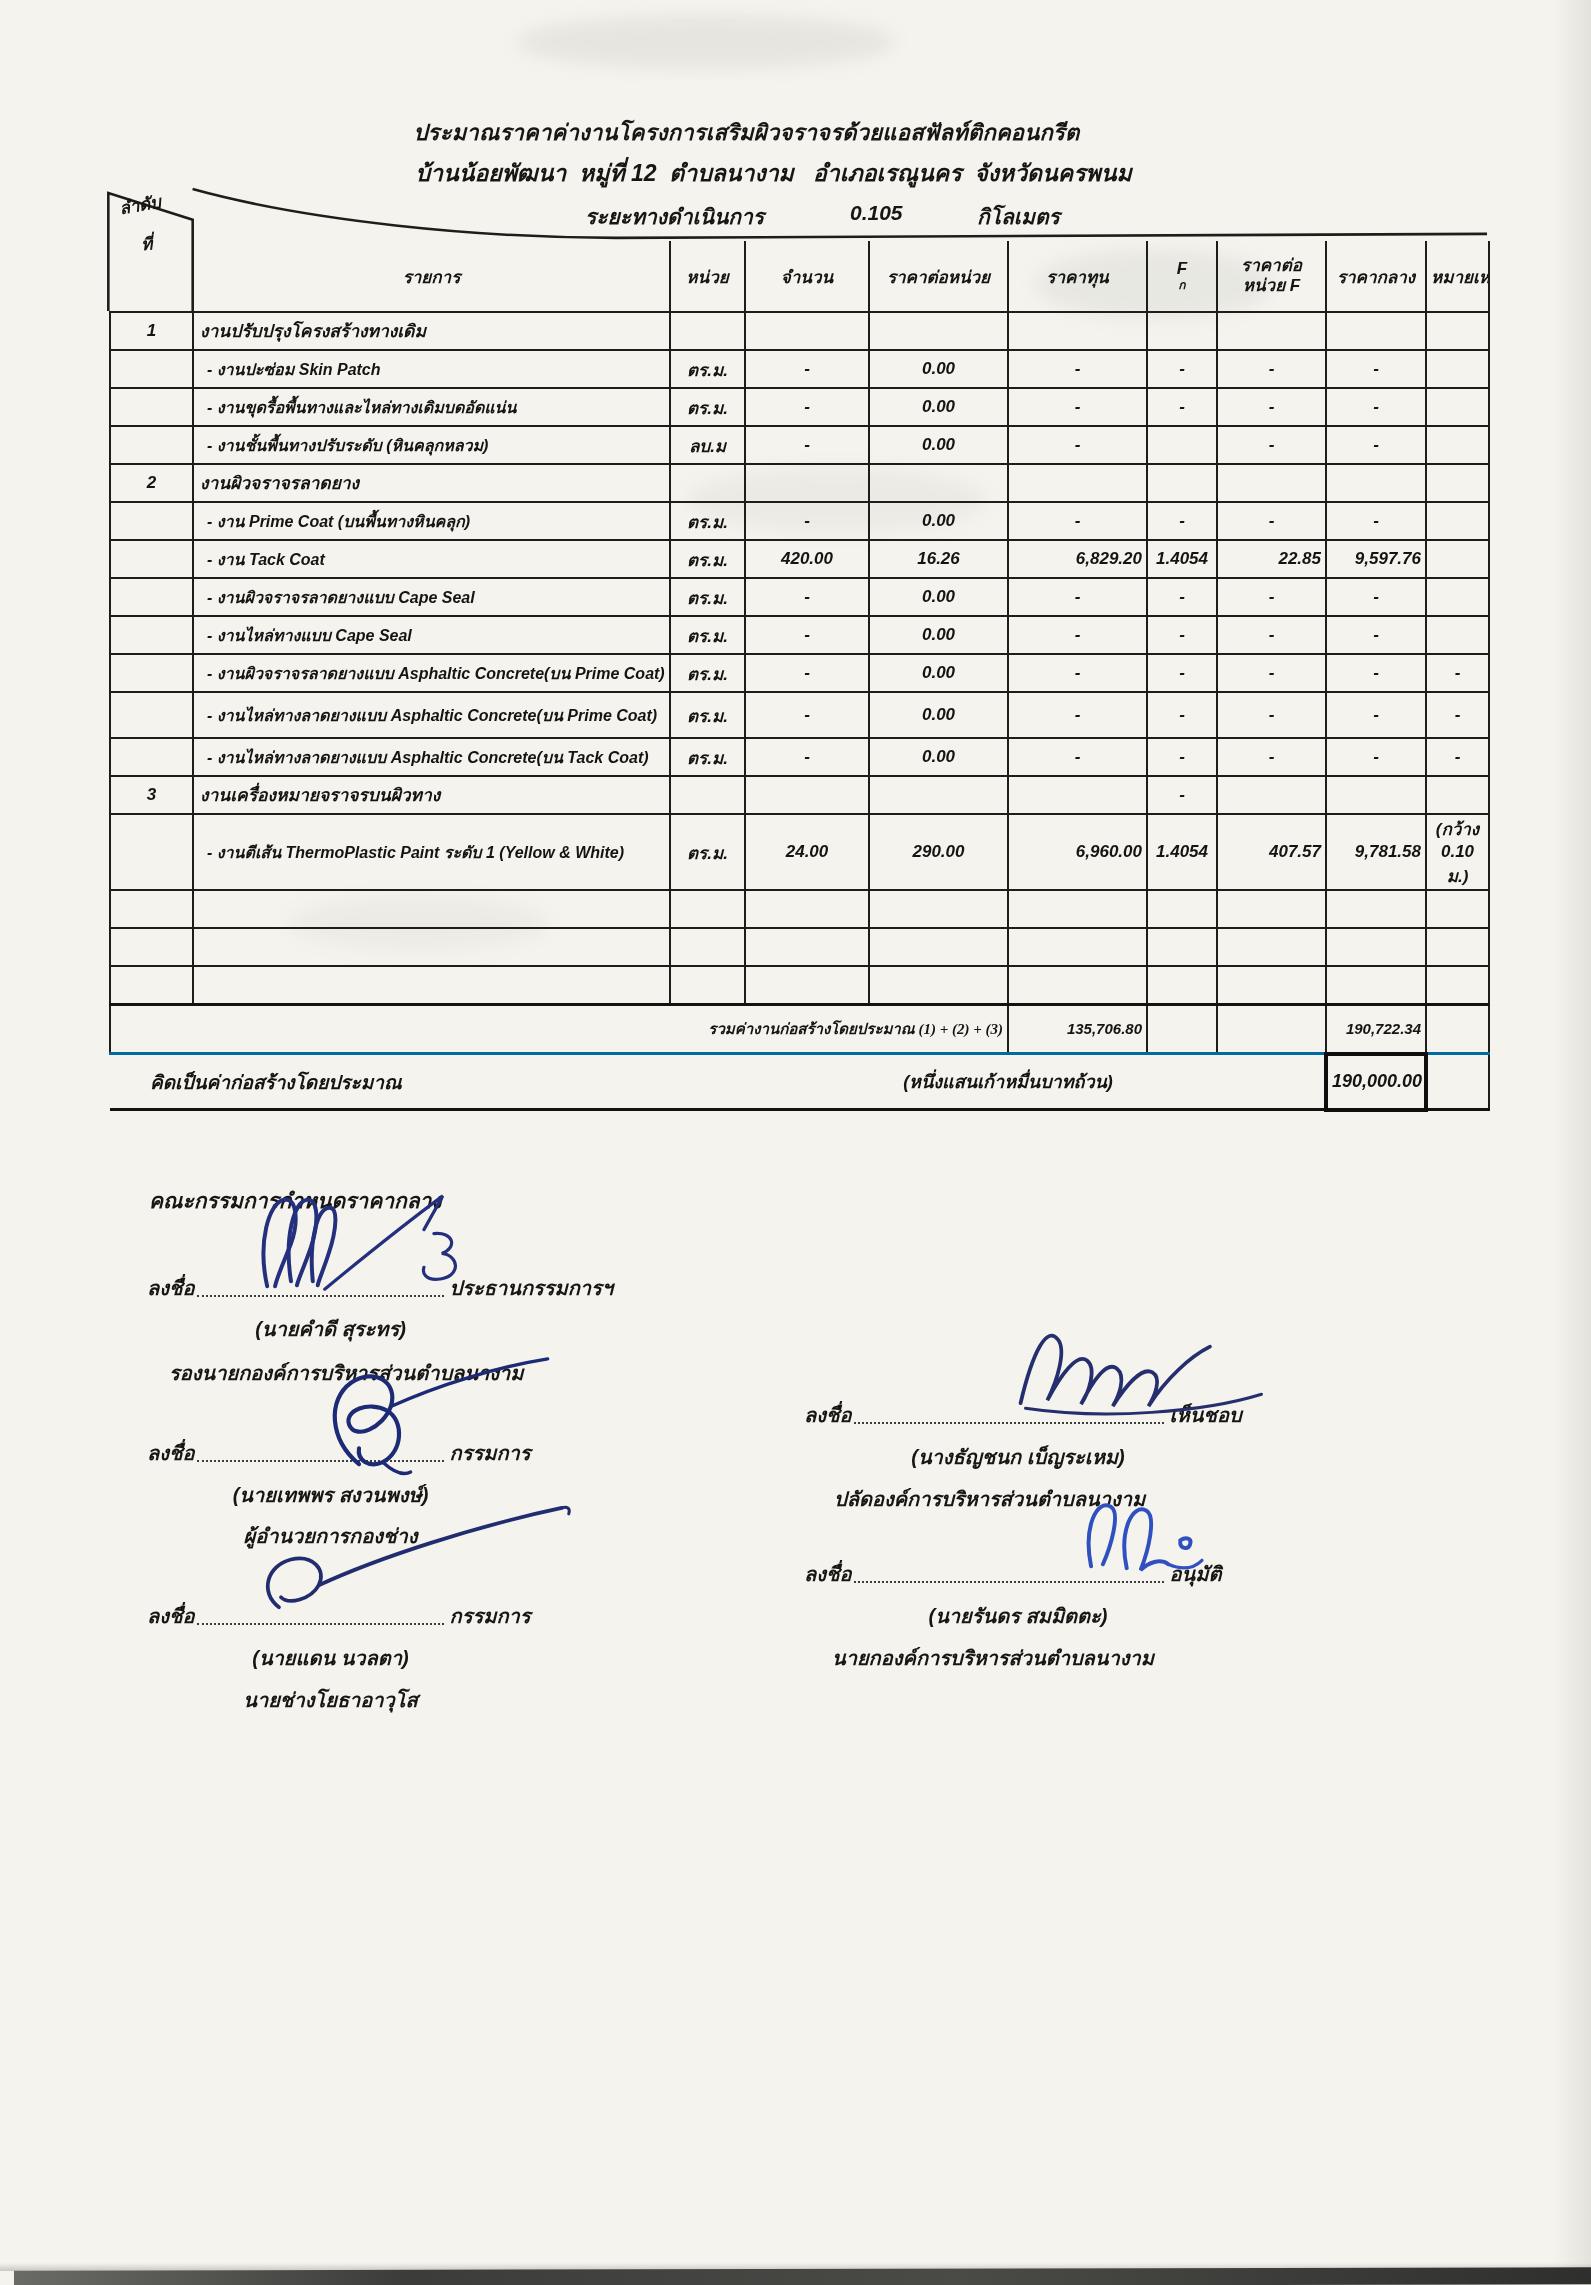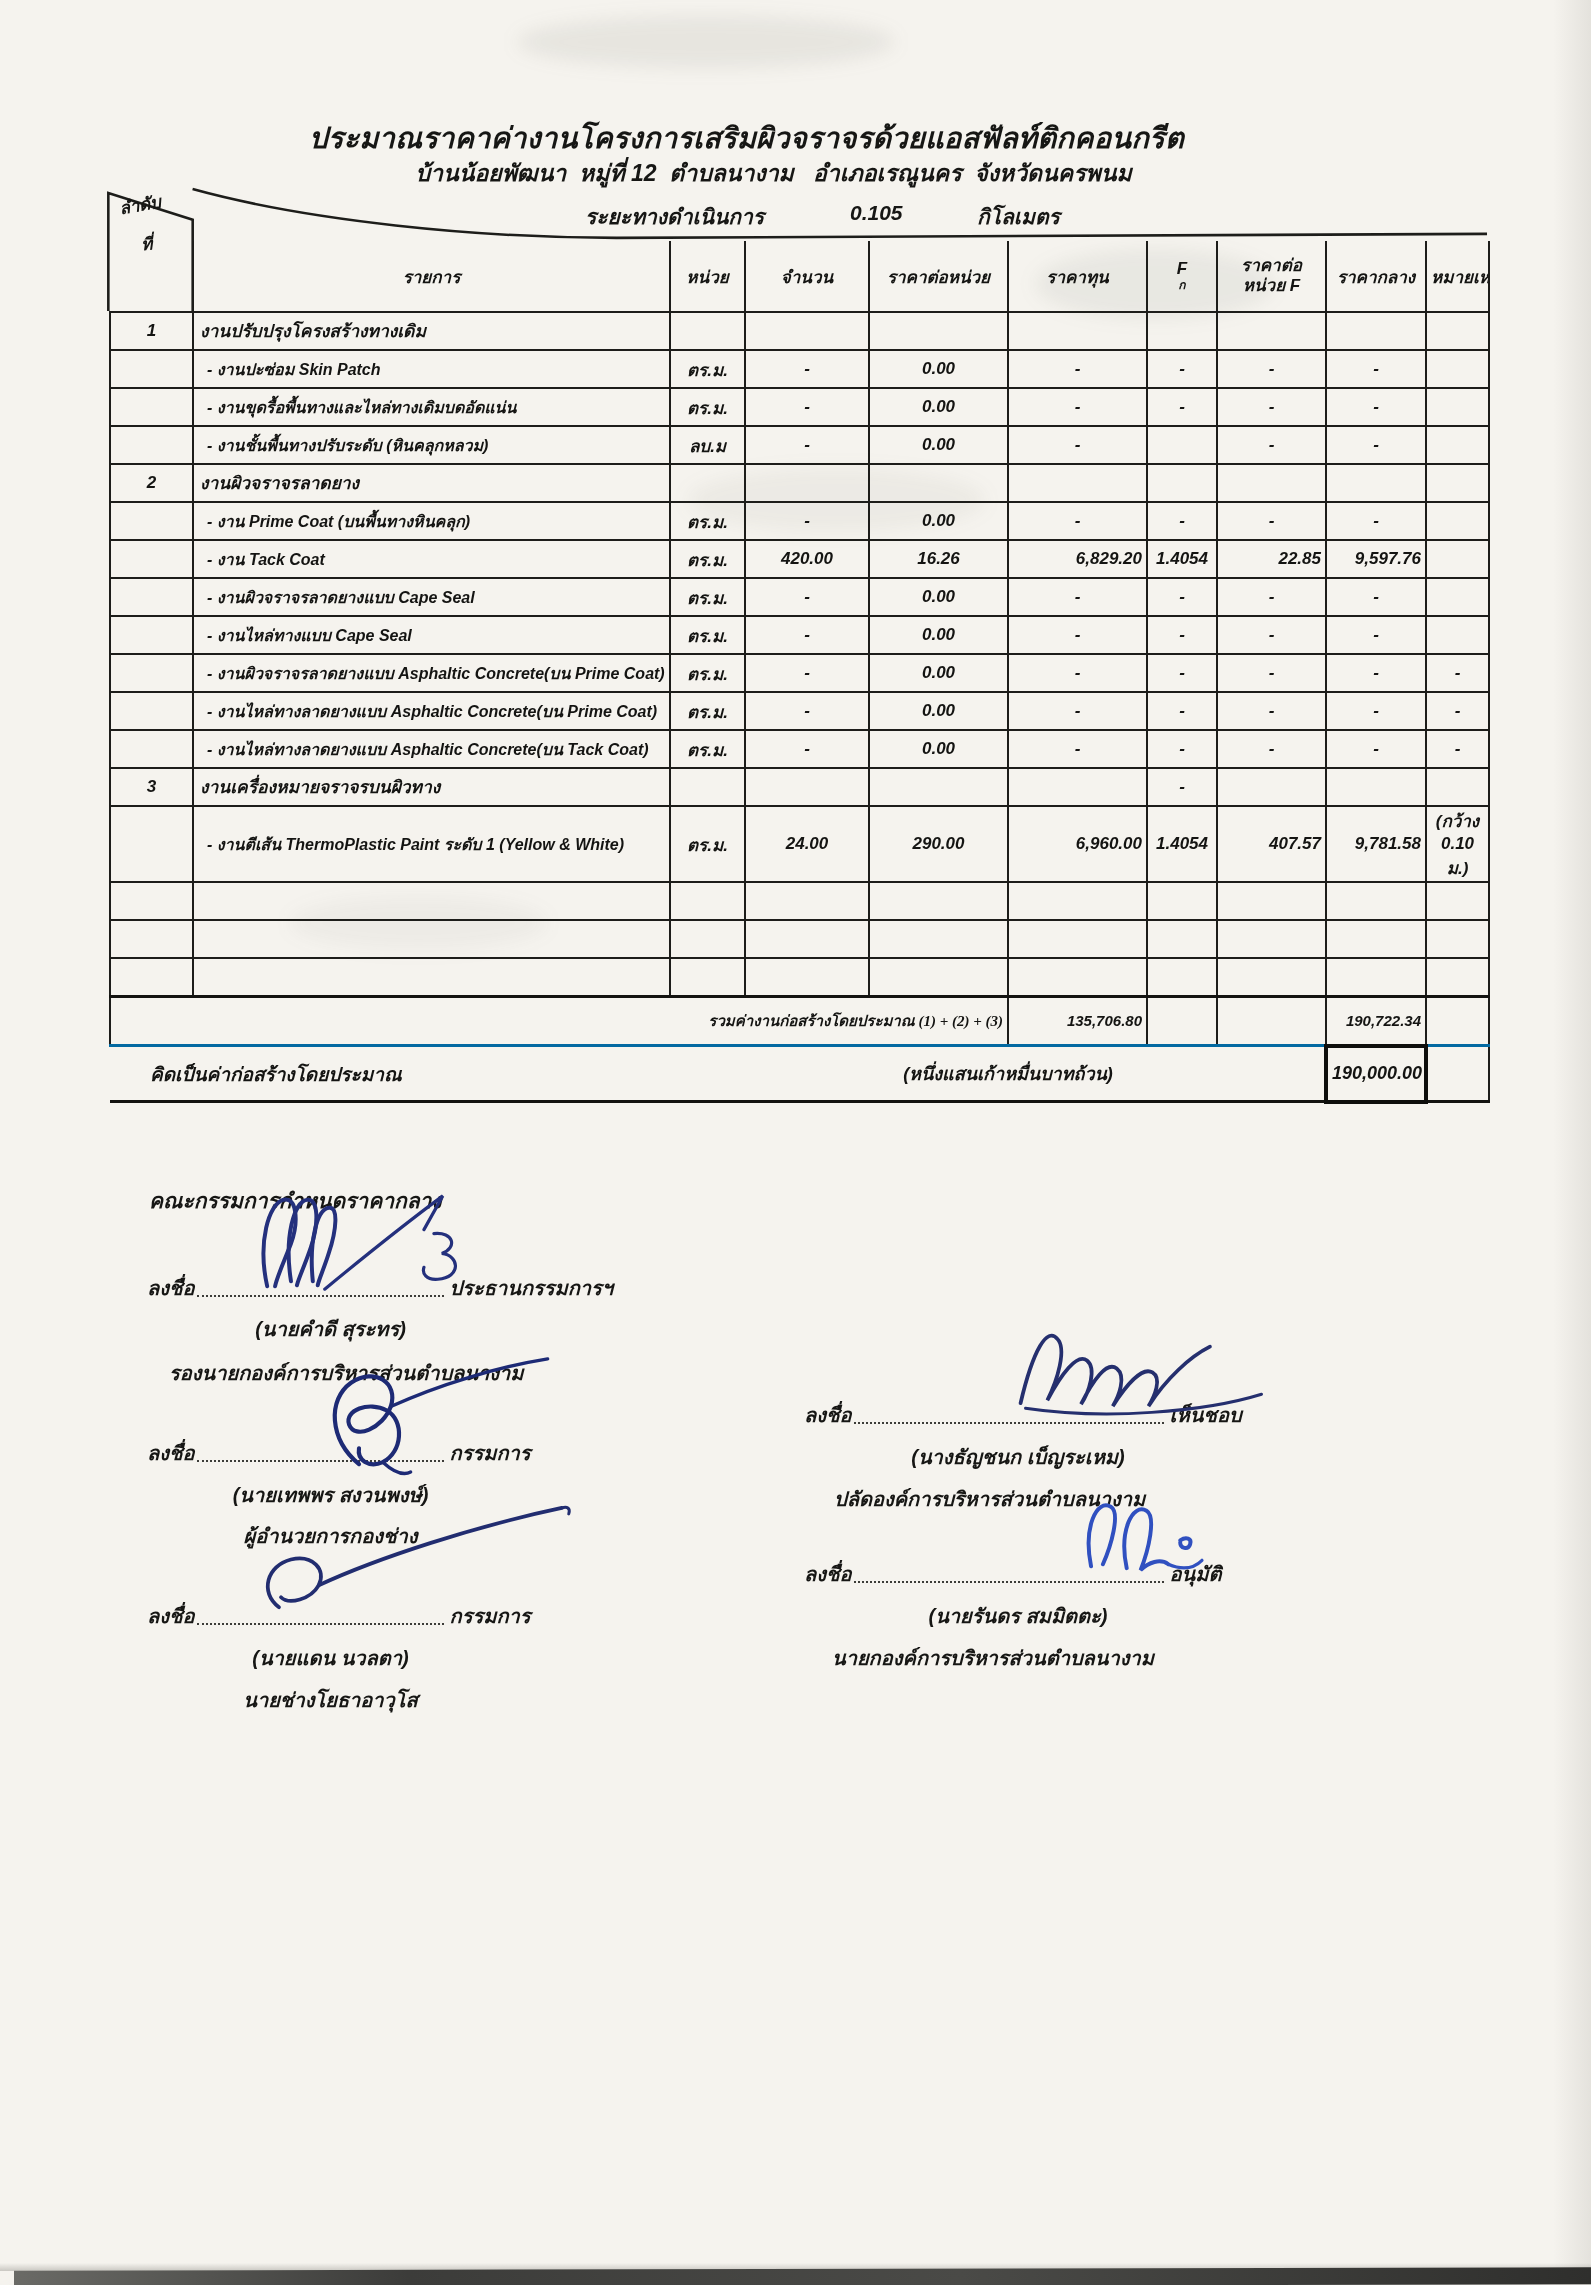--- a/index.html
+++ b/index.html
@@ -4,21 +4,21 @@
 <style>
   html,body{margin:0;padding:0;background:#e8e6e1;}
   .page{position:relative;width:1591px;height:2286px;overflow:hidden;
         background:#f5f3ee;
         font-family:"Liberation Sans","DejaVu Sans",sans-serif;
         color:#161614;font-style:italic;font-weight:700;}
   .abs{position:absolute;}
   .pre{white-space:pre;}
   .center{text-align:center;}
   
-  .doc-title{top:115px;left:0;width:1493px;font-size:29px;letter-spacing:0.2px;}
+  .doc-title{top:115px;left:0;width:1493px;font-size:22px;letter-spacing:0.2px;}
   .doc-subtitle{top:155px;left:0;width:1547px;font-size:23px;}
   .dist{font-size:21px;}
   
   .main-table{position:absolute;left:109px;top:241px;width:1378px;
               border-collapse:collapse;table-layout:fixed;}
   .main-table th,.main-table td{border:2px solid #1d1d1a;padding:0 4px;
               font-size:17px;font-weight:700;font-style:italic;color:#141412;
               overflow:hidden;}
   .main-table thead th{border-top:none;height:70px;vertical-align:middle;}
   .hdr2l div{line-height:1.15;}
@@ -229,21 +229,21 @@
           <td class="cell-item sub">- งานผิวจราจรลาดยางแบบ Asphaltic Concrete(บน Prime Coat)</td>
           <td class="cell-unit">ตร.ม.</td>
           <td class="cell-num c">-</td>
           <td class="cell-num c">0.00</td>
           <td class="cell-num c">-</td>
           <td class="cell-num c">-</td>
           <td class="cell-num c">-</td>
           <td class="cell-num c">-</td>
           <td class="cell-num c">-</td>
         </tr>
-        <tr style="height: 38px; padding-left: 28px;">
+        <tr style="height: 46px; padding-left: 28px;">
           <td class="cell-no"></td>
           <td class="cell-item sub">- งานไหล่ทางลาดยางแบบ Asphaltic Concrete(บน Prime Coat)</td>
           <td class="cell-unit">ตร.ม.</td>
           <td class="cell-num c">-</td>
           <td class="cell-num c">0.00</td>
           <td class="cell-num c">-</td>
           <td class="cell-num c">-</td>
           <td class="cell-num c">-</td>
           <td class="cell-num c">-</td>
           <td class="cell-num c">-</td>

